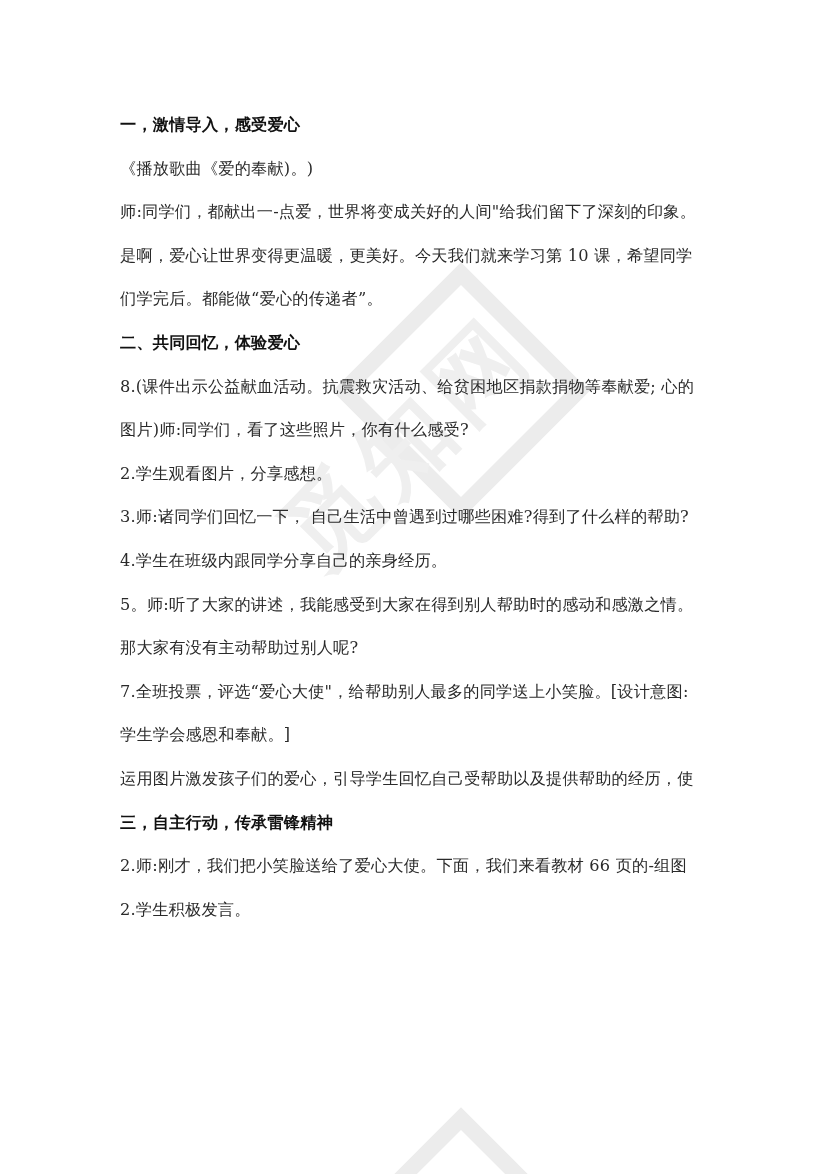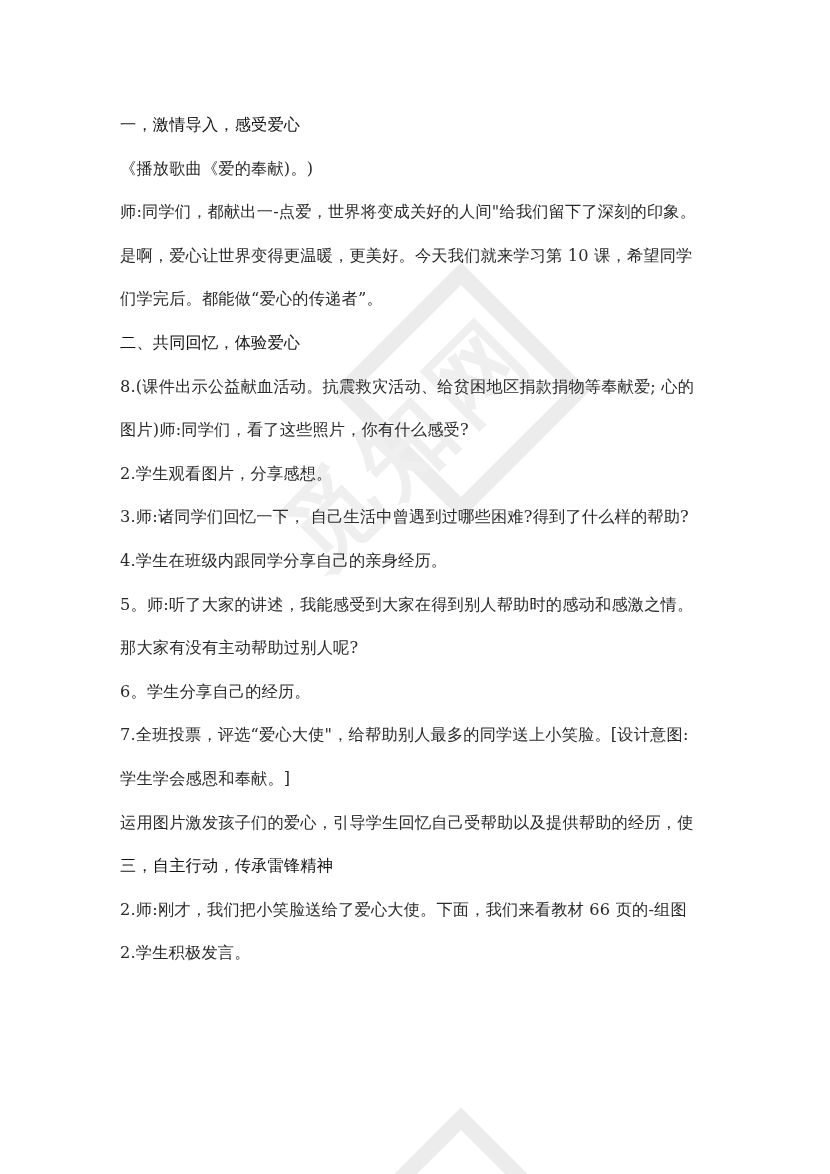--- a/index.html
+++ b/index.html
@@ -50,21 +50,21 @@
       z-index: 1;
     }
     .line {
       height: 43.6px;
       line-height: 28px;
       font-size: 16.2px;
       white-space: nowrap;
       letter-spacing: 0.2px;
     }
     .line.heading {
-      font-weight: normal;
+      font-weight: bold;
       color: #111111;
     }
   </style>
 </head>
 <body>
 
 <div class="page">
 
   <div class="watermark">
     <div class="wm-diamond" style="left:370px; top:300px; width:150px; height:150px;"></div>
@@ -79,21 +79,20 @@
     <div class="line">是啊，爱心让世界变得更温暖，更美好。今天我们就来学习第 10 课，希望同学</div>
     <div class="line">们学完后。都能做“爱心的传递者”。</div>
     <div class="line heading">二、共同回忆，体验爱心</div>
     <div class="line">8.(课件出示公益献血活动。抗震救灾活动、给贫困地区捐款捐物等奉献爱; 心的</div>
     <div class="line">图片)师:同学们，看了这些照片，你有什么感受?</div>
     <div class="line">2.学生观看图片，分享感想。</div>
     <div class="line">3.师:诸同学们回忆一下，  自己生活中曾遇到过哪些困难?得到了什么样的帮助?</div>
     <div class="line">4.学生在班级内跟同学分享自己的亲身经历。</div>
     <div class="line">5。师:听了大家的讲述，我能感受到大家在得到别人帮助时的感动和感激之情。</div>
     <div class="line">那大家有没有主动帮助过别人呢?</div>
-    <div class="line">6。学生分享自己的经历。</div>
     <div class="line">7.全班投票，评选“爱心大使"，给帮助别人最多的同学送上小笑脸。[设计意图:</div>
     <div class="line">学生学会感恩和奉献。]</div>
     <div class="line">运用图片激发孩子们的爱心，引导学生回忆自己受帮助以及提供帮助的经历，使</div>
     <div class="line heading">三，自主行动，传承雷锋精神</div>
     <div class="line">2.师:刚才，我们把小笑脸送给了爱心大使。下面，我们来看教材 66 页的-组图</div>
     <div class="line">2.学生积极发言。</div>
   </div>
 
 </div>
 

